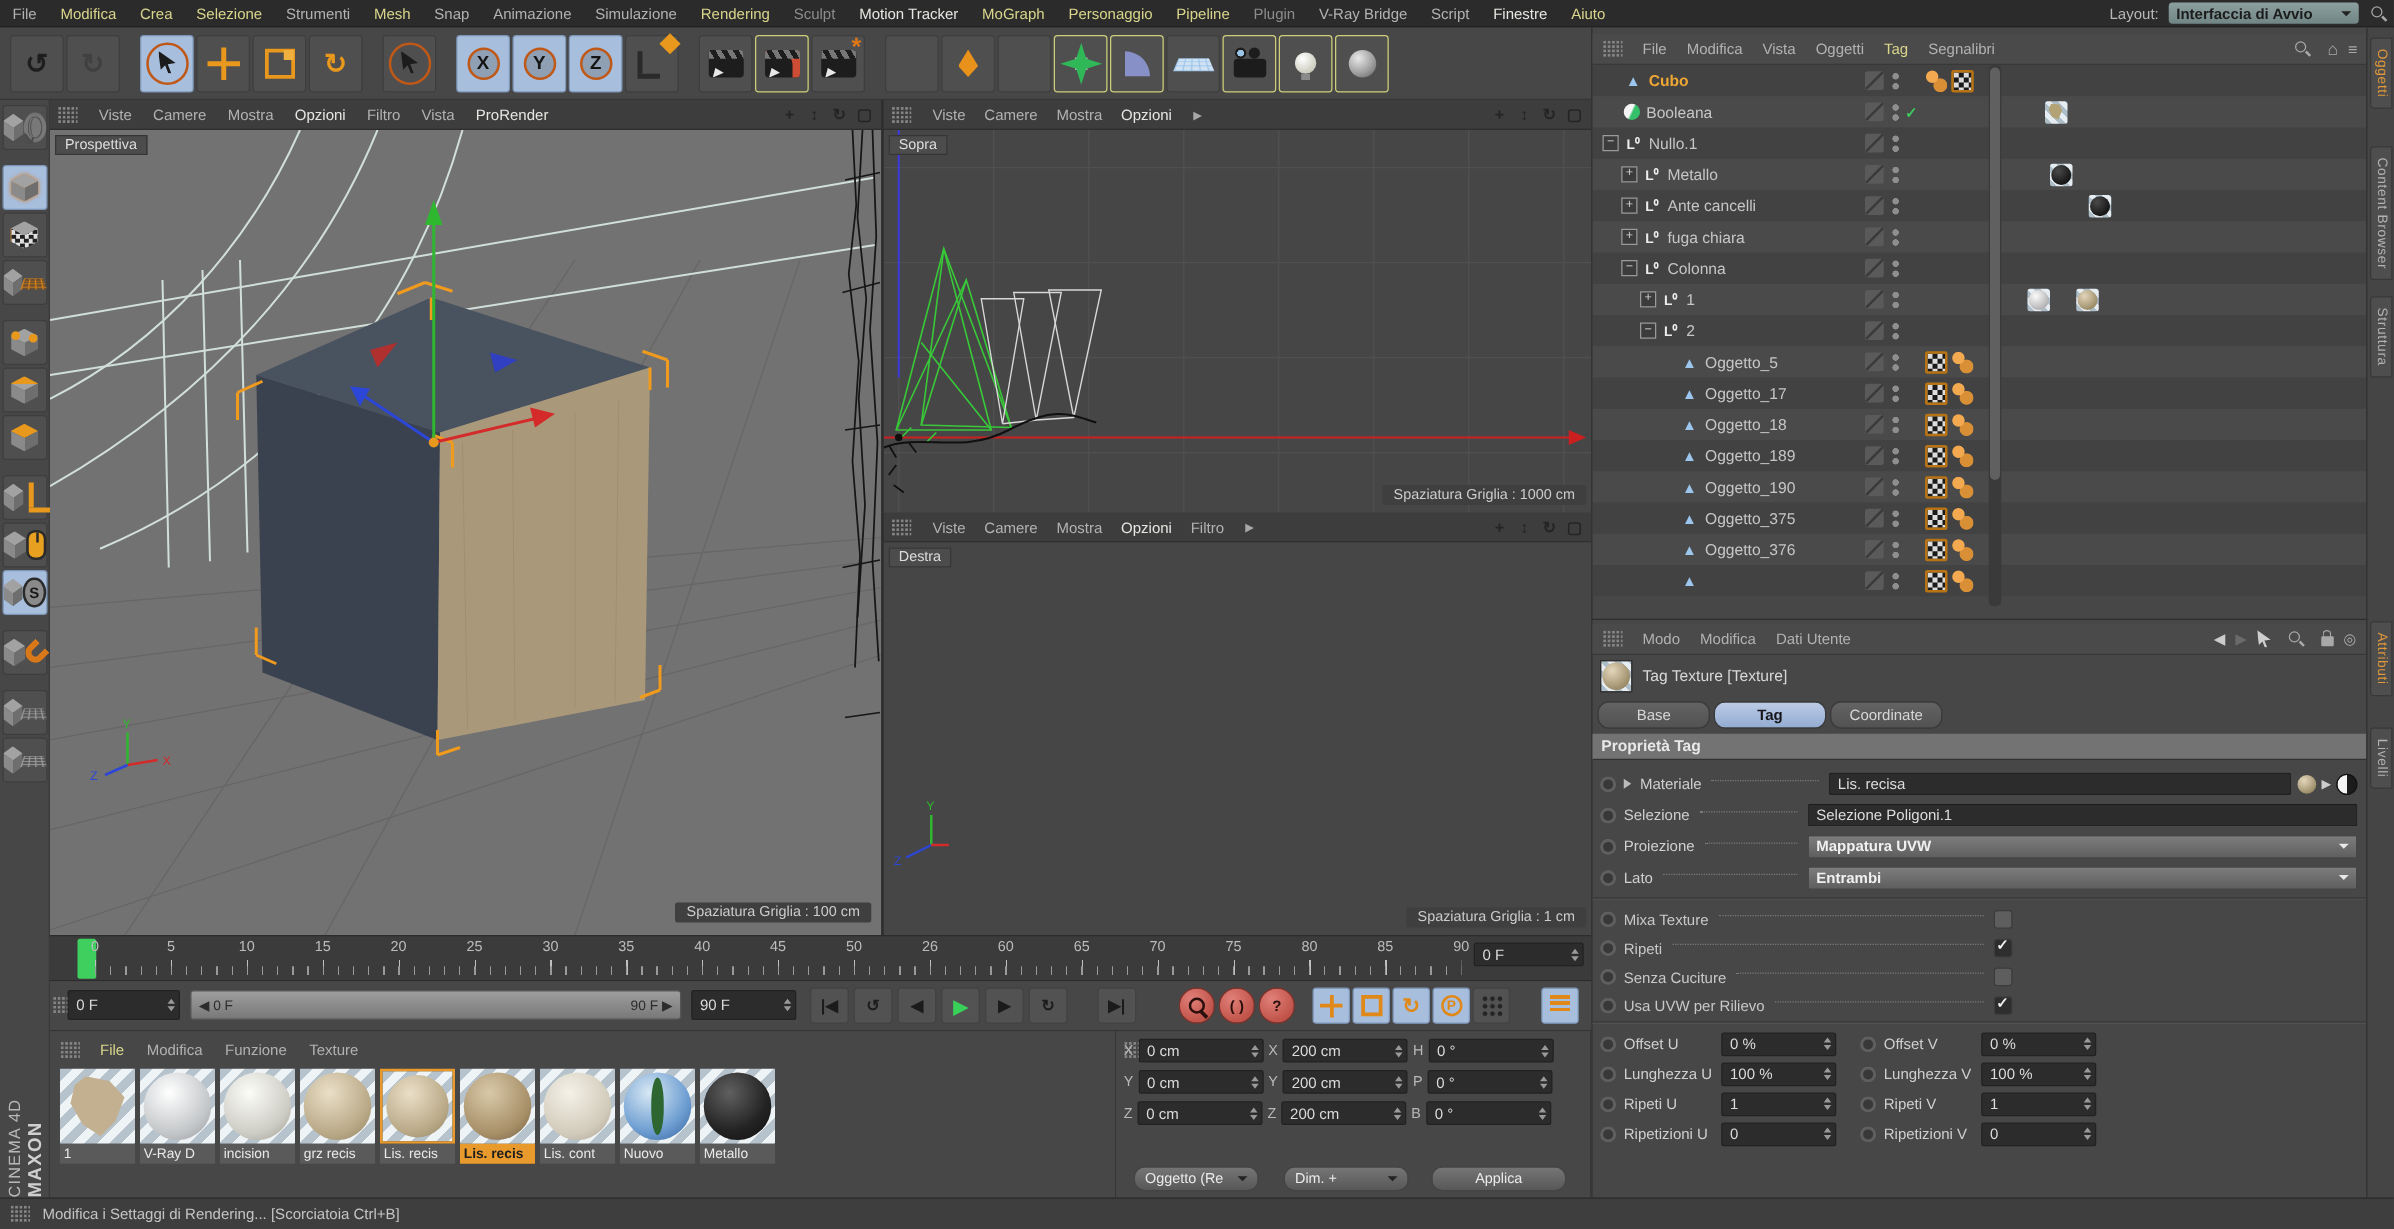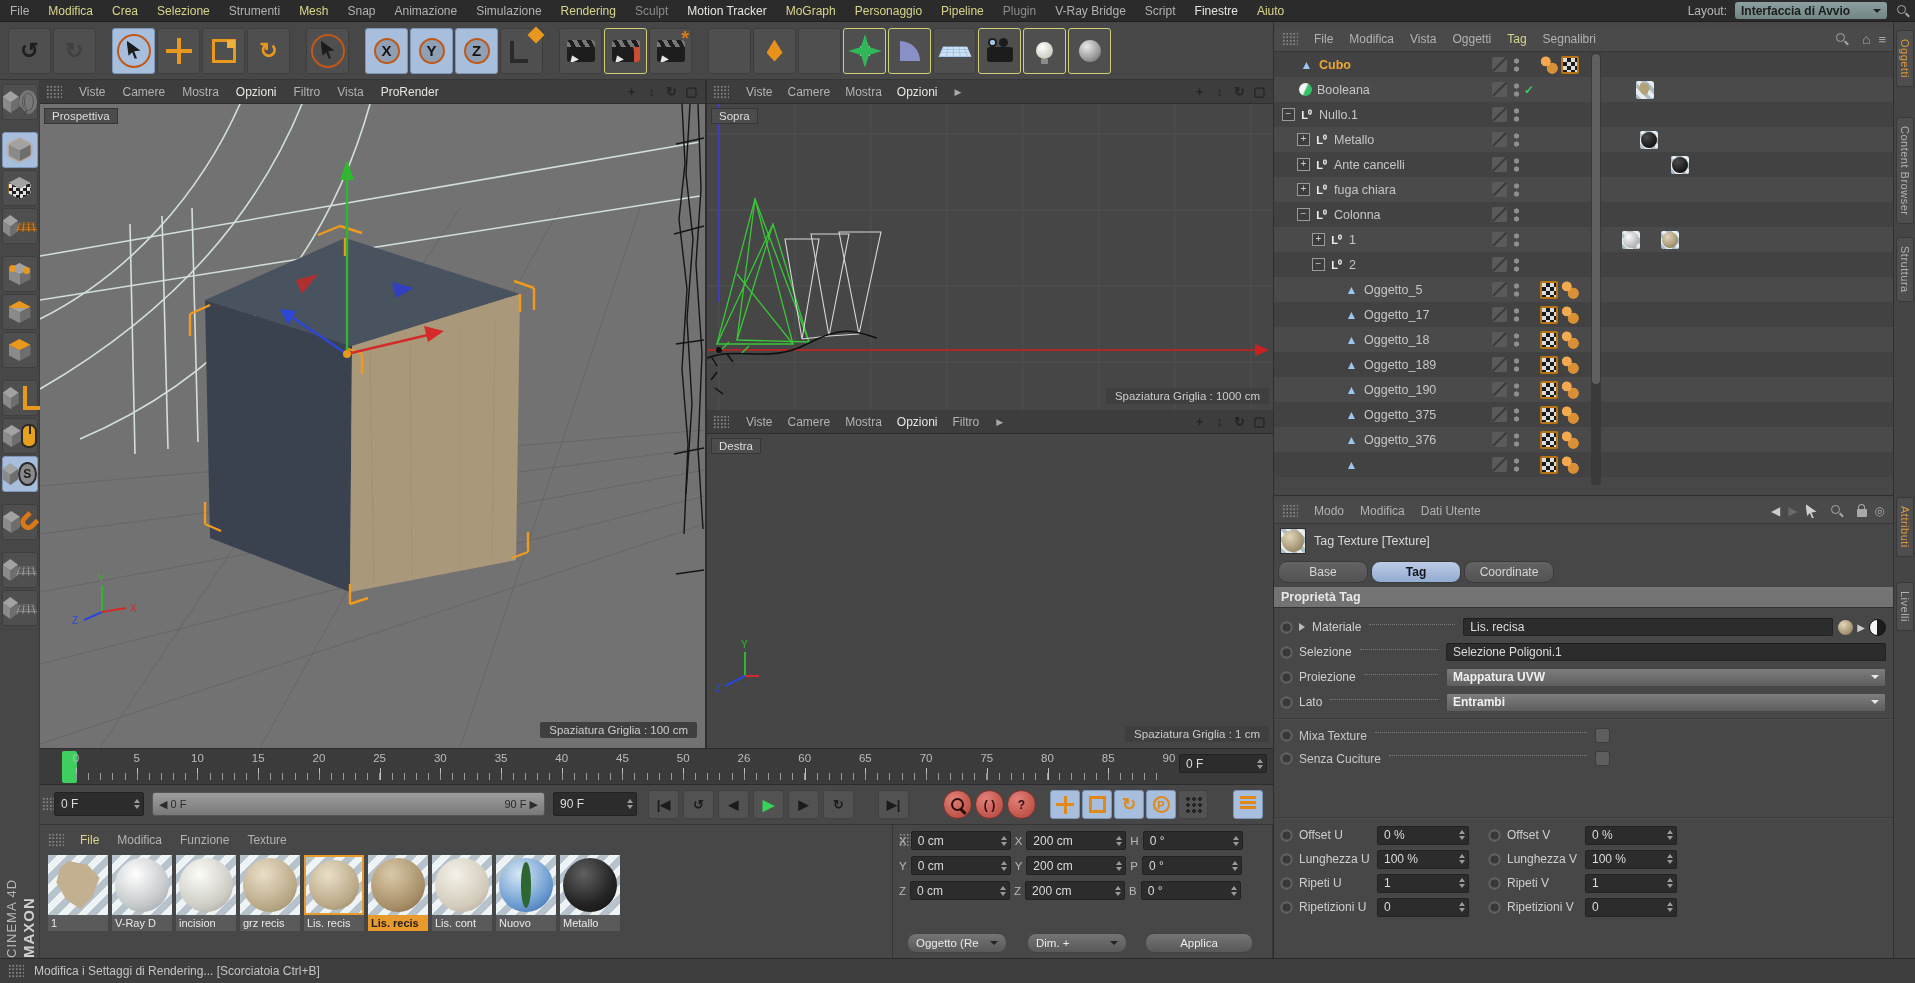--- a/index.html
+++ b/index.html
@@ -965,28 +965,40 @@
 
   <div style="position:absolute;left:6px;top:228px">
 
       <div style="height:23px;display:flex;align-items:center;width:330px">
         <span class="radio"></span>
         <span class="albl">Mixa Texture</span>
         <span class="leader"></span>
         <span class="cbox"></span>
       </div>
 
+      <div style="height:23px;display:flex;align-items:center;width:330px">
+        <span class="radio"></span>
+        <span class="albl">Ripeti</span>
+        <span class="leader"></span>
+        <span class="cbox on"></span>
+      </div>
 
       <div style="height:23px;display:flex;align-items:center;width:330px">
         <span class="radio"></span>
         <span class="albl">Senza Cuciture</span>
         <span class="leader"></span>
         <span class="cbox"></span>
       </div>
 
+      <div style="height:23px;display:flex;align-items:center;width:330px">
+        <span class="radio"></span>
+        <span class="albl">Usa UVW per Rilievo</span>
+        <span class="leader"></span>
+        <span class="cbox on"></span>
+      </div>
     </div>
 
   <div class="divl" style="top:321px"></div>
 
   <div class="uvgrid">
 
       <div class="uvitem">
         <span class="radio"></span>
         <span class="albl">Offset U</span>
         <div class="spinf" style="width:92px">

